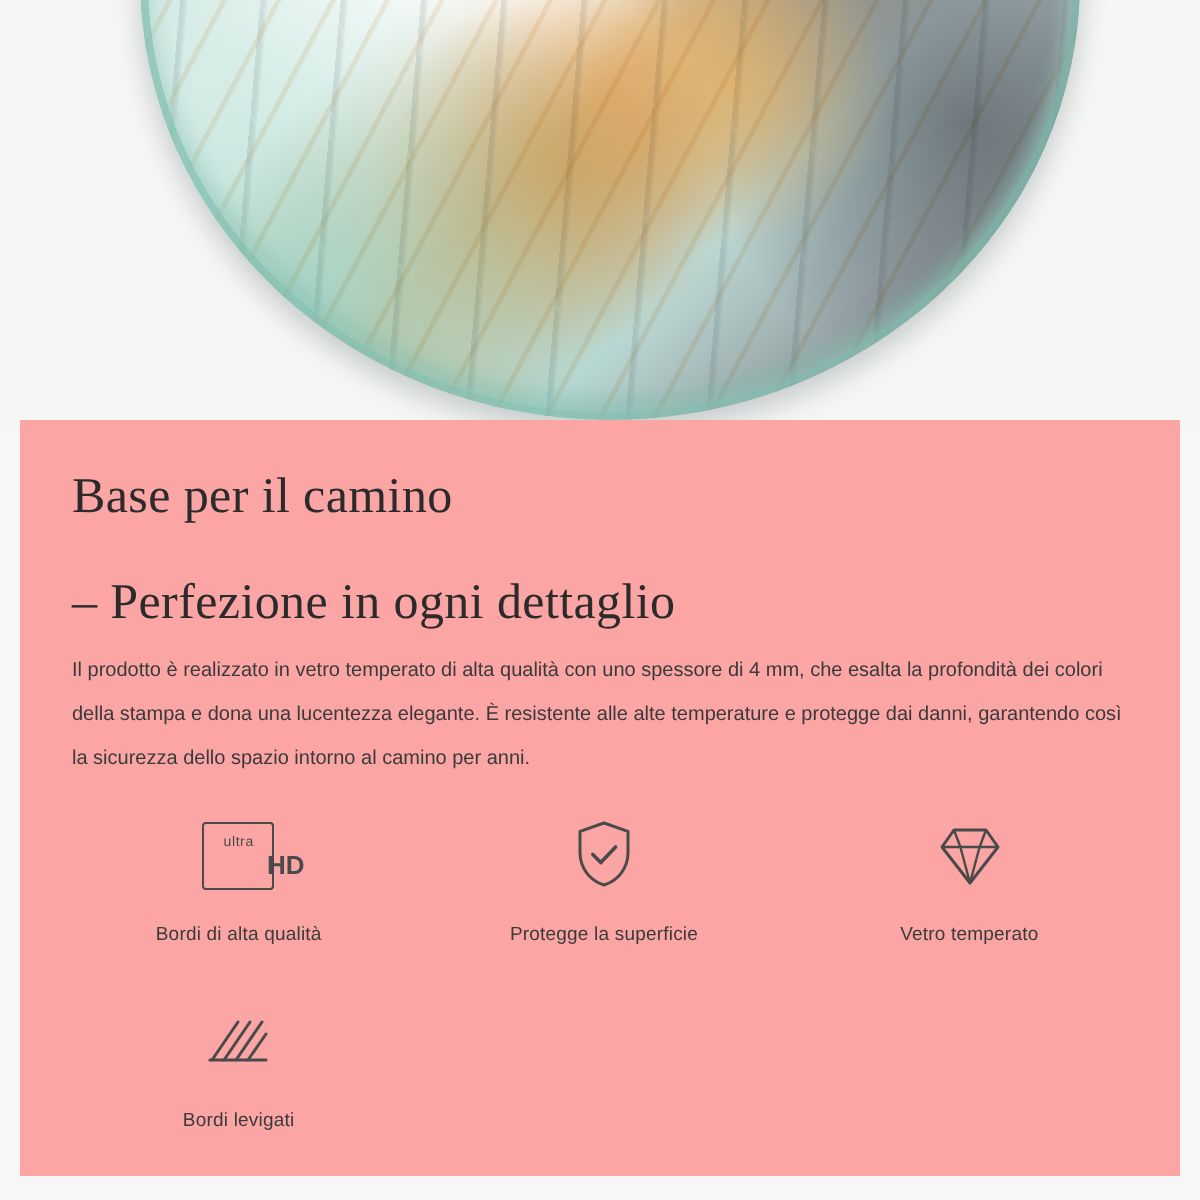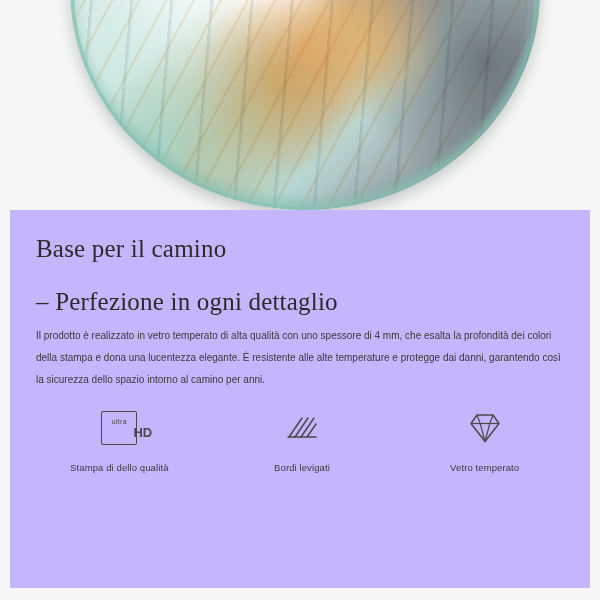--- a/index.html
+++ b/index.html
@@ -74,21 +74,21 @@
                 inset 0 4px 10px rgba(255,255,255,0.5);
   }
 
   
   .card {
     position: absolute;
     left: 10px;
     top: 210px;
     width: 580px;
     height: 378px;
-    background: #c4b5fd;
+    background: #fca5a5;
   }
 
   .headline {
     position: absolute;
     left: 26px;
     top: 22px;
     width: 520px;
     font-family: "Liberation Serif", serif;
     font-size: 25px;
     line-height: 34px;
@@ -190,44 +190,53 @@
     <div class="features">
 
 
       <div class="feature">
         <div class="feature-icon">
           <div class="hd-badge">
             <span class="ultra">ultra</span>
             <span class="hd">HD</span>
           </div>
         </div>
-        <div class="feature-label">Stampa di dello qualità</div>
-      </div>
-
+        <div class="feature-label">Bordi di alta qualità</div>
+      </div>
+
+      <div class="feature">
+        <div class="feature-icon">
+          <svg width="36" height="40" viewBox="0 0 36 40" fill="none" stroke="#4a4a4a" stroke-width="1.5" stroke-linejoin="round">
+            <path d="M18 3.5l12 4.2v10.6c0 8.1-5.3 14.2-12 16.2-6.7-2-12-8.1-12-16.2V7.7L18 3.5z"></path>
+            <path d="M12.4 19.2l4 4.1 7.4-7.8" stroke-width="1.8" stroke-linecap="round"></path>
+          </svg>
+        </div>
+        <div class="feature-label">Protegge la superficie</div>
+      </div>
+
+      <div class="feature">
+        <div class="feature-icon">
+          <svg width="40" height="36" viewBox="0 0 40 36" fill="none" stroke="#4a4a4a" stroke-width="1.5" stroke-linejoin="round">
+            <path d="M6 13.5L12 5h16l6 8.5L20 31.5 6 13.5z"></path>
+            <path d="M6 13.5h28" stroke-width="1.2"></path>
+            <path d="M12 5l3.2 8.5L20 31.5l4.8-18L28 5" stroke-width="1.2"></path>
+          </svg>
+        </div>
+        <div class="feature-label">Vetro temperato</div>
+      </div>
 
       <div class="feature">
         <div class="feature-icon">
           <svg width="38" height="34" viewBox="0 0 38 34" fill="none" stroke="#4a4a4a" stroke-width="1.5" stroke-linecap="round">
             <path d="M6 26L19 7"></path>
             <path d="M12 26L25 7"></path>
             <path d="M18 26L31 7"></path>
             <path d="M24 26L33 13"></path>
             <path d="M5 26h28" stroke-width="1.6"></path>
           </svg>
         </div>
         <div class="feature-label">Bordi levigati</div>
       </div>
 
-      <div class="feature">
-        <div class="feature-icon">
-          <svg width="40" height="36" viewBox="0 0 40 36" fill="none" stroke="#4a4a4a" stroke-width="1.5" stroke-linejoin="round">
-            <path d="M6 13.5L12 5h16l6 8.5L20 31.5 6 13.5z"></path>
-            <path d="M6 13.5h28" stroke-width="1.2"></path>
-            <path d="M12 5l3.2 8.5L20 31.5l4.8-18L28 5" stroke-width="1.2"></path>
-          </svg>
-        </div>
-        <div class="feature-label">Vetro temperato</div>
-      </div>
-
 
     </div>
   </div>
 </div>
 
 </body></html>

